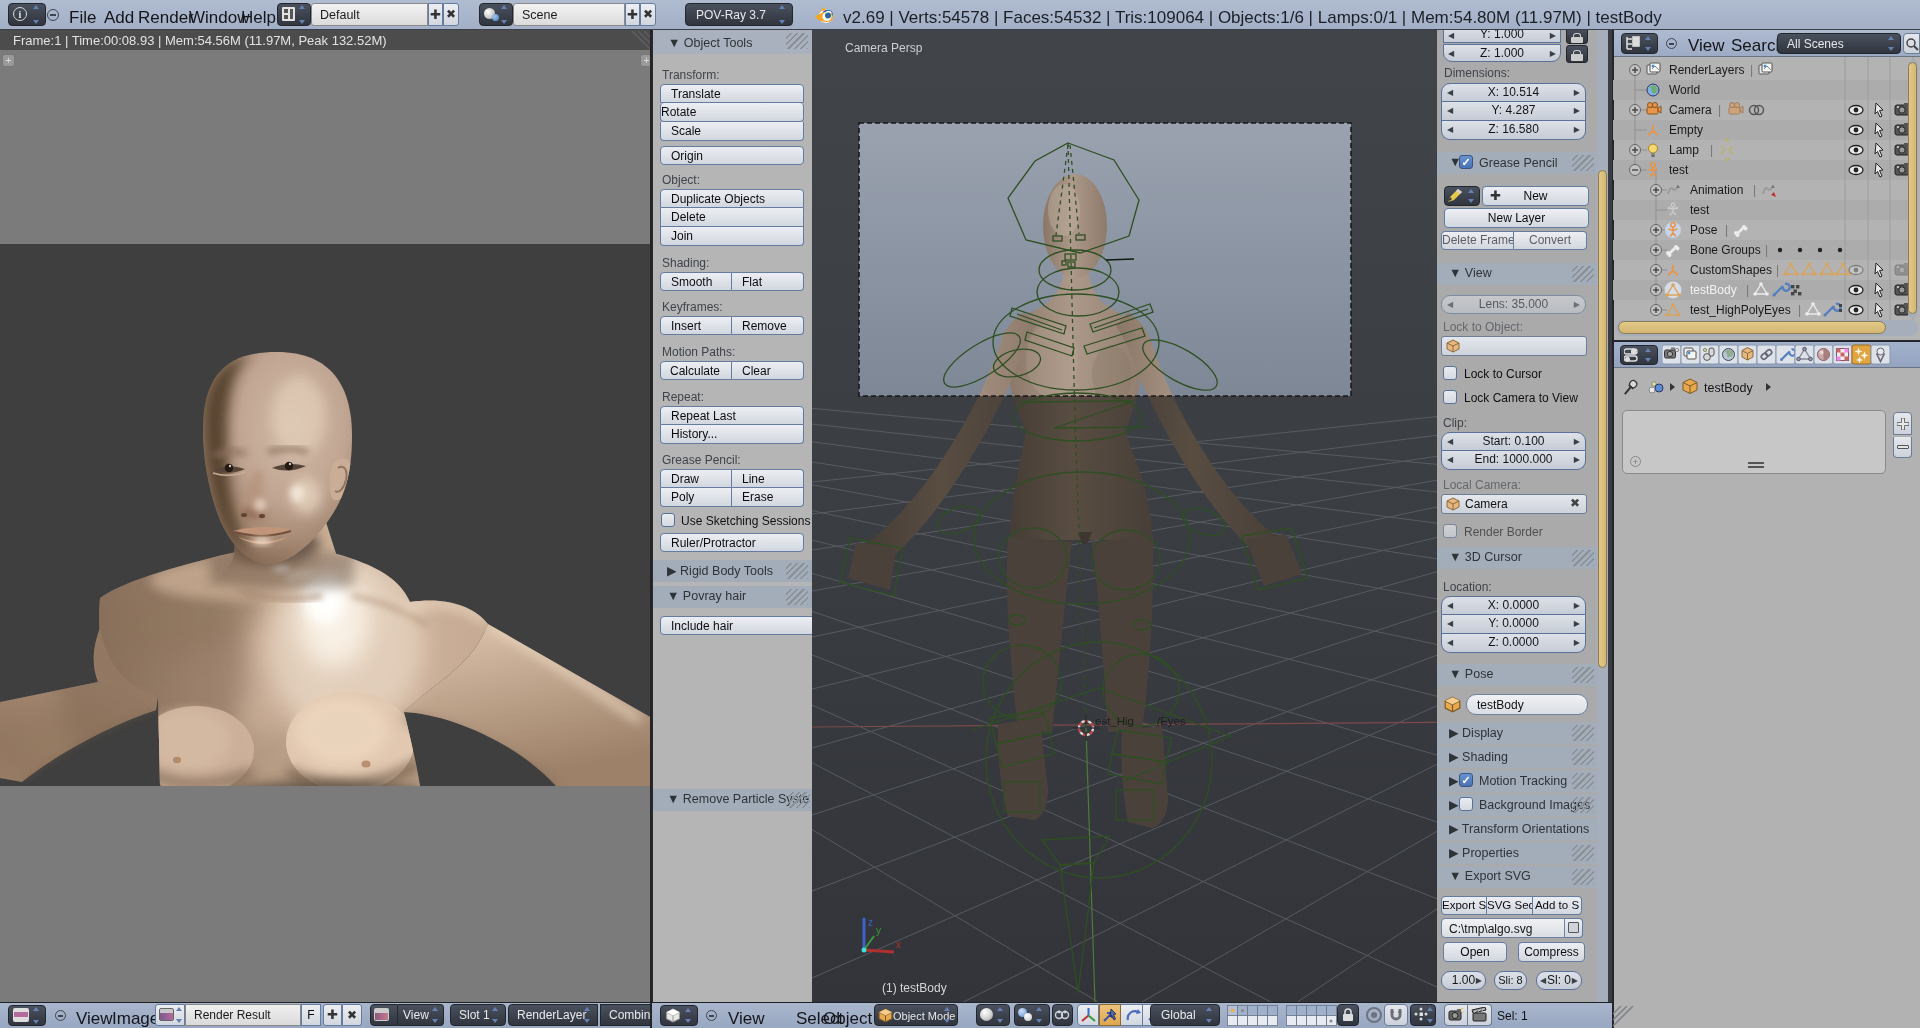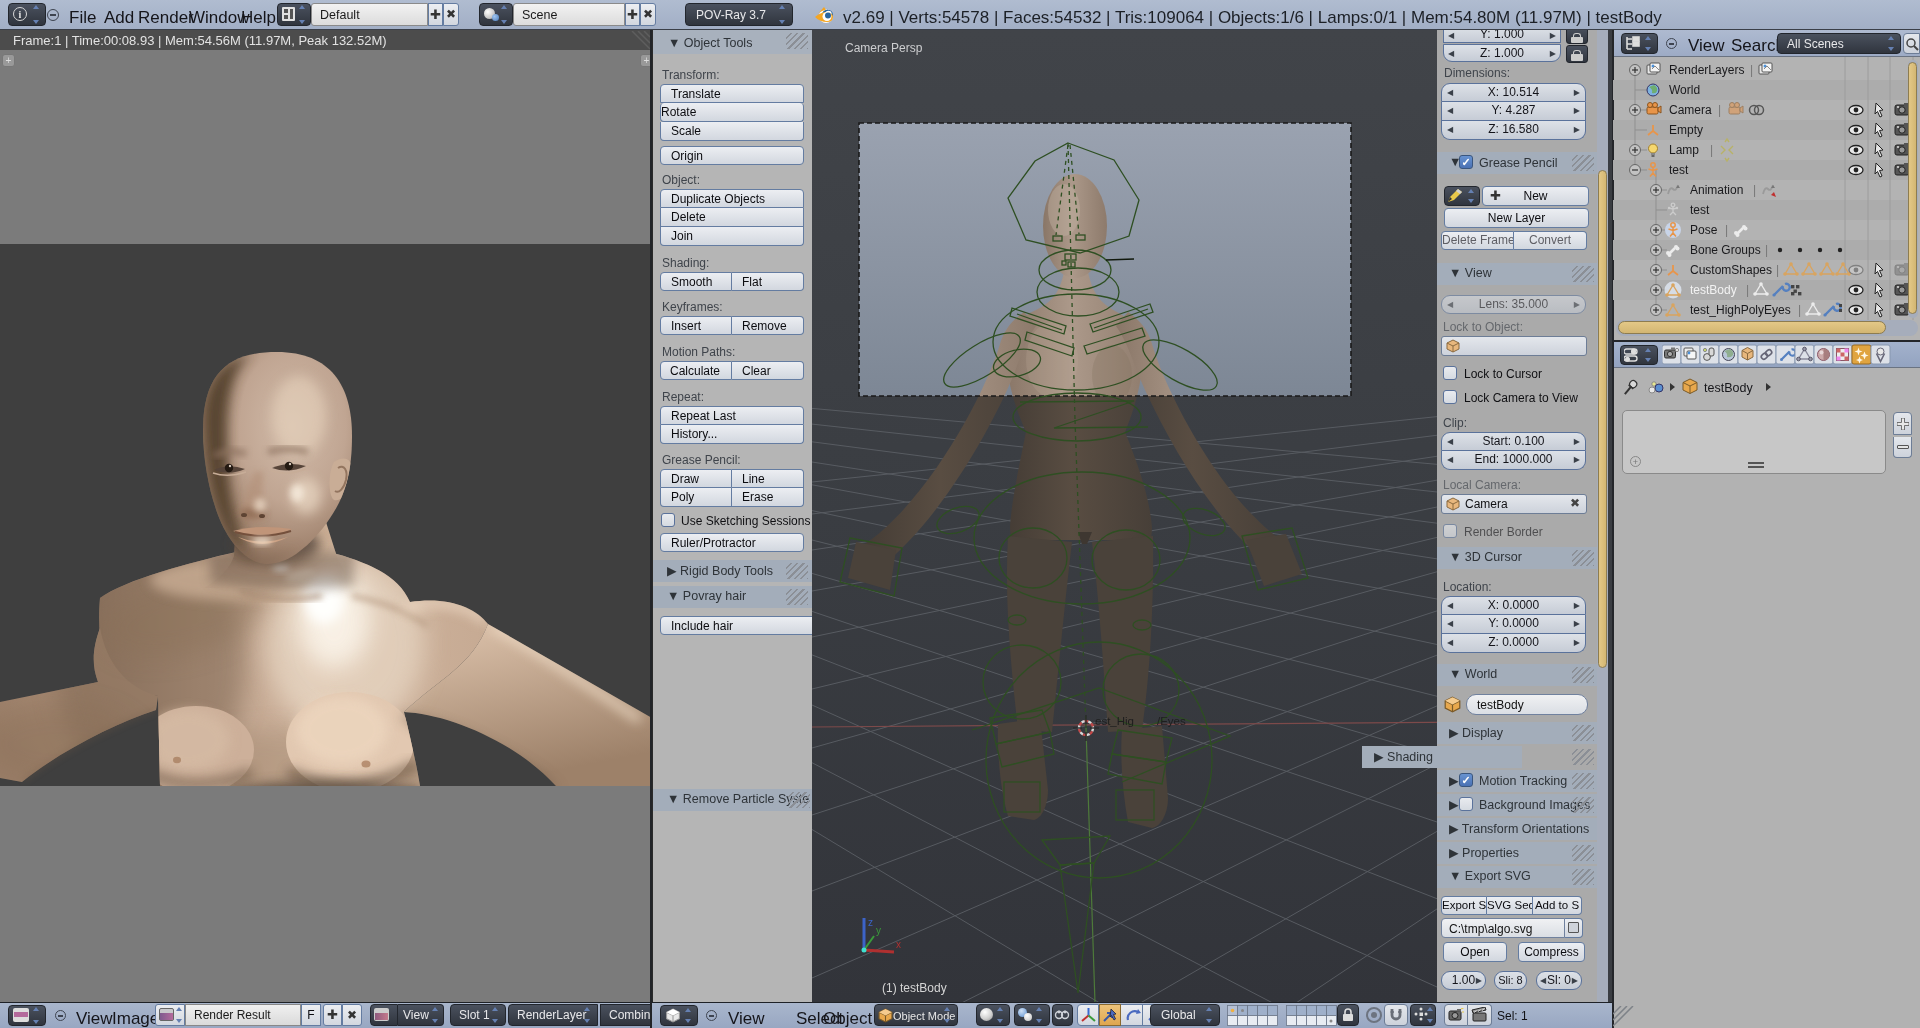--- a/index.html
+++ b/index.html
@@ -511,31 +511,31 @@
 <div class="txt" style="left:1465px;top:497px;">Camera</div>
 <div class="txt" style="left:1570px;top:496px;color:#444;">✖</div>
 <div class="cb" style="left:1443px;top:524px;opacity:.6;"></div>
 <div class="txt" style="left:1464px;top:525px;opacity:.6;">Render Border</div>
 <div class="phdr" style="left:1437px;top:547px;width:160px;height:22px;padding:3px 0 0 12px;">▼ 3D Cursor</div>
 <div class="stripes" style="left:1572px;top:550px;"></div>
 <div class="lbl" style="left:1443px;top:580px;">Location:</div>
 <div class="slider" style="left:1441px;top:596px;width:145px;height:19px;border-radius:9px 9px 0 0;line-height:17px;">X: 0.0000<span class="a" style="left:5px;">◀</span><span class="a" style="right:5px;">▶</span></div>
 <div class="slider" style="left:1441px;top:615px;width:145px;height:19px;border-radius:0;border-top:none;line-height:17px;">Y: 0.0000<span class="a" style="left:5px;">◀</span><span class="a" style="right:5px;">▶</span></div>
 <div class="slider" style="left:1441px;top:634px;width:145px;height:19px;border-radius:0 0 9px 9px;border-top:none;line-height:17px;">Z: 0.0000<span class="a" style="left:5px;">◀</span><span class="a" style="right:5px;">▶</span></div>
-<div class="phdr" style="left:1437px;top:664px;width:160px;height:22px;padding:3px 0 0 12px;">▼ World</div>
+<div class="phdr" style="left:1437px;top:664px;width:160px;height:22px;padding:3px 0 0 12px;">▼ Pose</div>
 <div class="stripes" style="left:1572px;top:667px;"></div>
 <svg class="ab" style="left:1444px;top:696px;" width="17" height="17" viewBox="0 0 14 14">
     <path d="M7 1 L13 4 L13 10 L7 13 L1 10 L1 4 Z" fill="#e8a84d" stroke="#7a5a28"></path>
     <path d="M1 4 L7 7 L13 4 M7 7 L7 13" stroke="#7a5a28" fill="none"></path>
     <path d="M7 1 L13 4 L7 7 L1 4 Z" fill="#f5cb8e"></path>
   </svg>
 <div class="ab" style="left:1466px;top:694px;width:122px;height:21px;background:linear-gradient(#f0f1f3,#dadee4);border:1px solid #70819e;border-radius:10px;font-size:12px;color:#111;padding:3px 0 0 10px;">testBody</div>
 <div class="phdr" style="left:1437px;top:722px;width:160px;height:22px;padding:3px 0 0 12px;">▶ Display</div>
 <div class="stripes" style="left:1572px;top:725px;"></div>
-<div class="phdr" style="left:1362px;top:746px;width:160px;height:22px;padding:3px 0 15px 12px;">▶ Shading</div>
+<div class="phdr" style="left:1437px;top:746px;width:160px;height:22px;padding:3px 0 15px 12px;">▶ Shading</div>
 <div class="stripes" style="left:1572px;top:749px;"></div>
 <div class="phdr" style="left:1437px;top:770px;width:160px;height:22px;padding:3px 0 0 12px;">▶</div>
 <div class="cbc" style="left:1459px;top:773px;">✓</div>
 <div class="txt" style="left:1479px;top:774px;font-size:12.5px;color:#2e3338;">Motion Tracking</div>
 <div class="stripes" style="left:1572px;top:773px;"></div>
 <div class="phdr" style="left:1437px;top:794px;width:160px;height:22px;padding:3px 0 0 12px;">▶</div>
 <div class="cb" style="left:1459px;top:797px;"></div>
 <div class="txt" style="left:1479px;top:798px;font-size:12.5px;color:#2e3338;">Background Images</div>
 <div class="stripes" style="left:1572px;top:797px;"></div>
 <div class="phdr" style="left:1437px;top:818px;width:160px;height:22px;padding:3px 0 0 12px;">▶ Transform Orientations</div>

